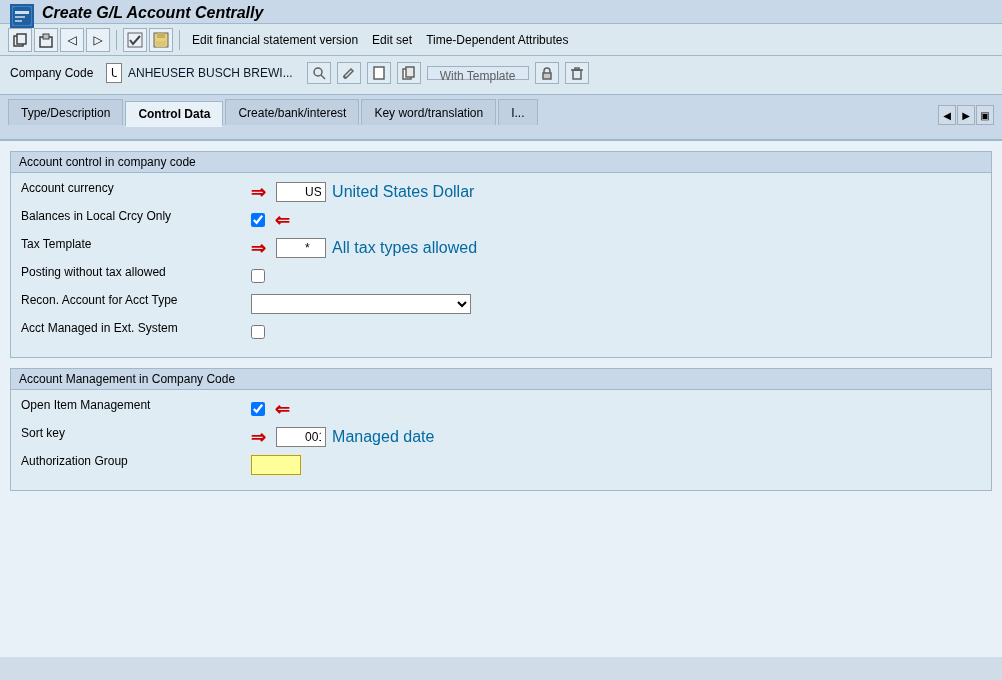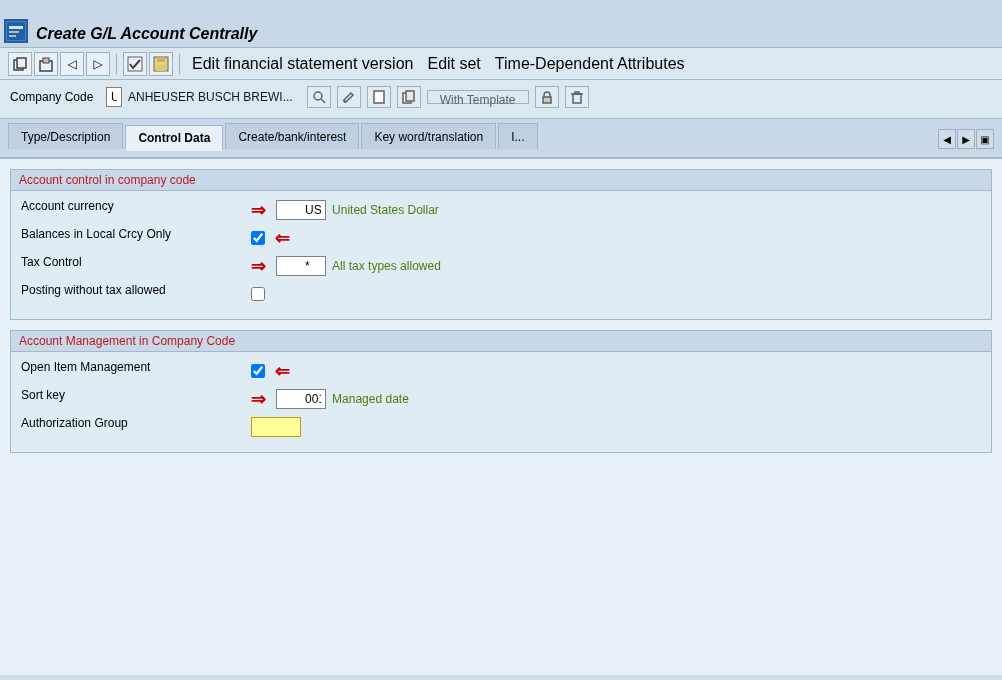--- a/index.html
+++ b/index.html
@@ -9,24 +9,24 @@
       background: #d0dce8;
       width: 1002px;
       height: 680px;
       overflow: hidden;
     }
 
     
     .title-bar {
       background: #c8d8e8;
       display: flex;
-      align-items: flex-end;
-      padding: 4px 4px;
+      align-items: flex-start;
+      padding: 4px 10px;
       border-bottom: 1px solid #a0b8c8;
-      height: 48px;
+      height: 24px;
     }
     .title-bar .app-icon {
       width: 24px;
       height: 24px;
       background: #4080c0;
       border: 2px solid #2060a0;
       margin-right: 8px;
       display: flex; align-items: center; justify-content: center;
       color: white; font-size: 10px; font-weight: bold;
     }
@@ -59,21 +59,21 @@
     .toolbar-separator {
       width: 1px;
       height: 20px;
       background: #a0b0c0;
       margin: 0 4px;
     }
     .toolbar-link {
       background: none;
       border: none;
       cursor: pointer;
-      font-size: 16px;
+      font-size: 12px;
       color: #000;
       padding: 2px 6px;
     }
 
     
     .form-header {
       background: #dce8f0;
       padding: 6px 10px;
       border-bottom: 1px solid #a0b8c8;
     }
@@ -122,21 +122,21 @@
       cursor: pointer;
       height: 14px;
       color: #606060;
     }
 
     
     .tabs-bar {
       background: #c8d8e8;
       display: flex;
       align-items: flex-end;
-      padding: 4px 8px 8px 8px;
+      padding: 4px 8px 14px 8px;
       border-bottom: 2px solid #a0b8c8;
       gap: 2px;
     }
     .tab {
       padding: 4px 12px;
       font-size: 12px;
       cursor: pointer;
       border: 1px solid #a0b8c8;
       border-bottom: none;
       background: #c0d0e0;
@@ -178,21 +178,21 @@
     .section-panel {
       background: #e0ecf4;
       border: 1px solid #a0b8c8;
       margin-bottom: 10px;
     }
     .section-title {
       background: #c8d8e8;
       padding: 3px 8px;
       font-size: 12px;
       font-weight: normal;
-      color: #b91c1c;
+      color: #000000;
       border-bottom: 1px solid #a0b8c8;
     }
     .section-body {
       padding: 8px 10px;
     }
     .field-row {
       display: flex;
       margin-bottom: 6px;
       min-height: 22px;
       position: relative;
@@ -209,22 +209,22 @@
     }
     .field-input {
       border: 1px solid #808080;
       background: white;
       padding: 1px 4px;
       font-size: 12px;
       height: 20px;
     }
     .field-input.small { width: 50px; padding-left: 28px; }
     .field-text {
-      font-size: 12px;
-      color: #4d7c0f;
+      font-size: 16px;
+      color: #0369a1;
     }
     .checkbox-input {
       width: 14px;
       height: 14px;
       cursor: pointer;
     }
     .select-input {
       border: 1px solid #808080;
       background: white;
       padding: 1px 4px;
@@ -389,36 +389,50 @@
 
       <div class="field-row">
         <span class="field-label">Balances in Local Crcy Only</span>
         <div class="field-value">
           <input type="checkbox" class="checkbox-input" checked="" style="">
           <span class="arrow-left">⇐</span>
         </div>
       </div>
 
       <div class="field-row">
-        <span class="field-label">Tax Control</span>
+        <span class="field-label">Tax Template</span>
         <div class="field-value">
           <span class="arrow-right">⇒</span>
           <input class="field-input small" type="text" value="*" style="">
           <span class="field-text">All tax types allowed</span>
         </div>
       </div>
 
       <div class="field-row">
         <span class="field-label">Posting without tax allowed</span>
         <div class="field-value">
           <input type="checkbox" class="checkbox-input" style="">
         </div>
       </div>
 
-
+      <div class="field-row">
+        <span class="field-label">Recon. Account for Acct Type</span>
+        <div class="field-value">
+          <select class="select-input">
+            <option value=""></option>
+          </select>
+        </div>
+      </div>
+
+      <div class="field-row">
+        <span class="field-label">Acct Managed in Ext. System</span>
+        <div class="field-value">
+          <input type="checkbox" class="checkbox-input" style="">
+        </div>
+      </div>
 
     </div>
   </div>
 
   <div class="section-panel">
     <div class="section-title">Account Management in Company Code</div>
     <div class="section-body">
 
       <div class="field-row">
         <span class="field-label">Open Item Management</span>

